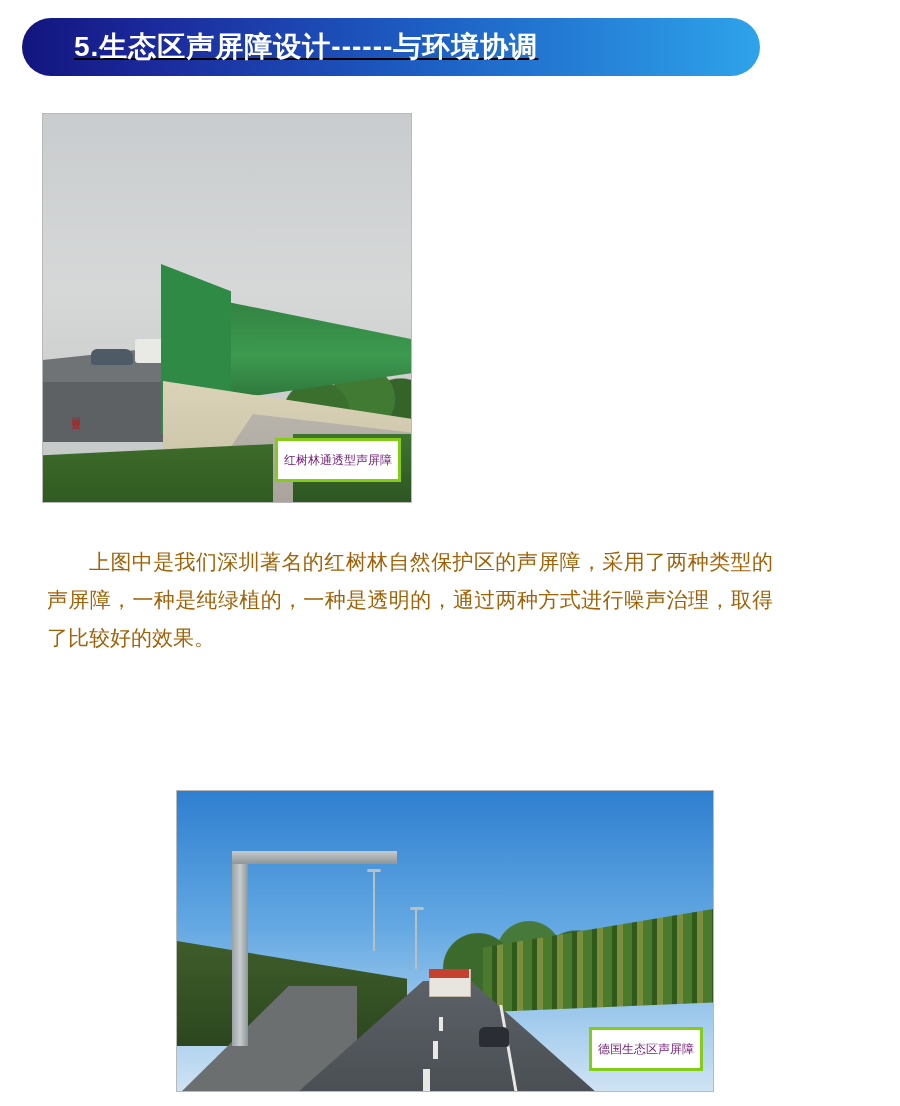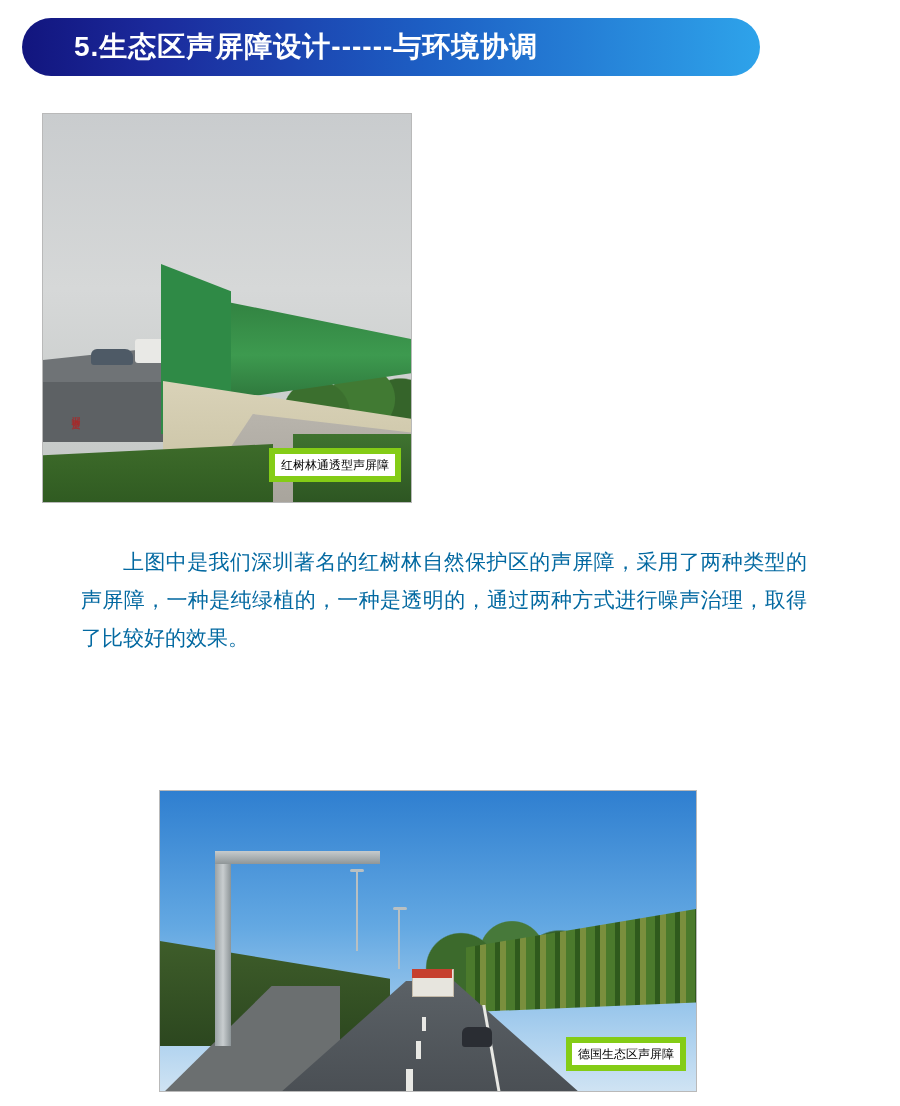--- a/index.html
+++ b/index.html
@@ -21,20 +21,21 @@
     left: 22px;
     top: 18px;
     width: 738px;
     height: 58px;
     border-radius: 29px;
     background: linear-gradient(90deg, #12157e 0%, #1b2a9c 18%, #1d5fc4 55%, #2ea3ea 100%);
     display: flex;
     align-items: center;
     box-sizing: border-box;
     padding-left: 52px;
+    text-decoration: underline;
   }
   .title-text {
     color: #ffffff;
     font-size: 28px;
     font-weight: bold;
     letter-spacing: 1px;
     white-space: nowrap;
   }
 
   
@@ -54,46 +55,46 @@
     box-sizing: border-box;
   }
   .photo-left { width: 370px; height: 390px; }
   .photo-right { width: 400px; height: 390px; }
 
   .caption {
     position: absolute;
     bottom: 20px;
     right: 10px;
     background: #ffffff;
-    color: #000000;
+    color: #701a75;
     font-size: 12px;
-    padding: 4px 6px;
-    border: 6px solid #84cc16;
+    padding: 12px 6px;
+    border: 3px solid #84cc16;
     white-space: nowrap;
     line-height: 1.2;
   }
 
   
   .body-text {
     position: absolute;
-    left: 81px;
+    left: 47px;
     top: 543px;
     width: 726px;
     font-size: 21px;
     line-height: 38px;
-    color: #0369a1;
+    color: #a16207;
     text-align: justify;
   }
   .para { margin: 0 0 0 0; }
   .indent { text-indent: 42px; }
 
   
   .figure-bottom {
     position: absolute;
-    left: 159px;
+    left: 176px;
     top: 790px;
     width: 538px;
     height: 302px;
     overflow: hidden;
     border: 1px solid #b9b9b9;
     box-sizing: border-box;
   }
 
   
   .sky-grey {

